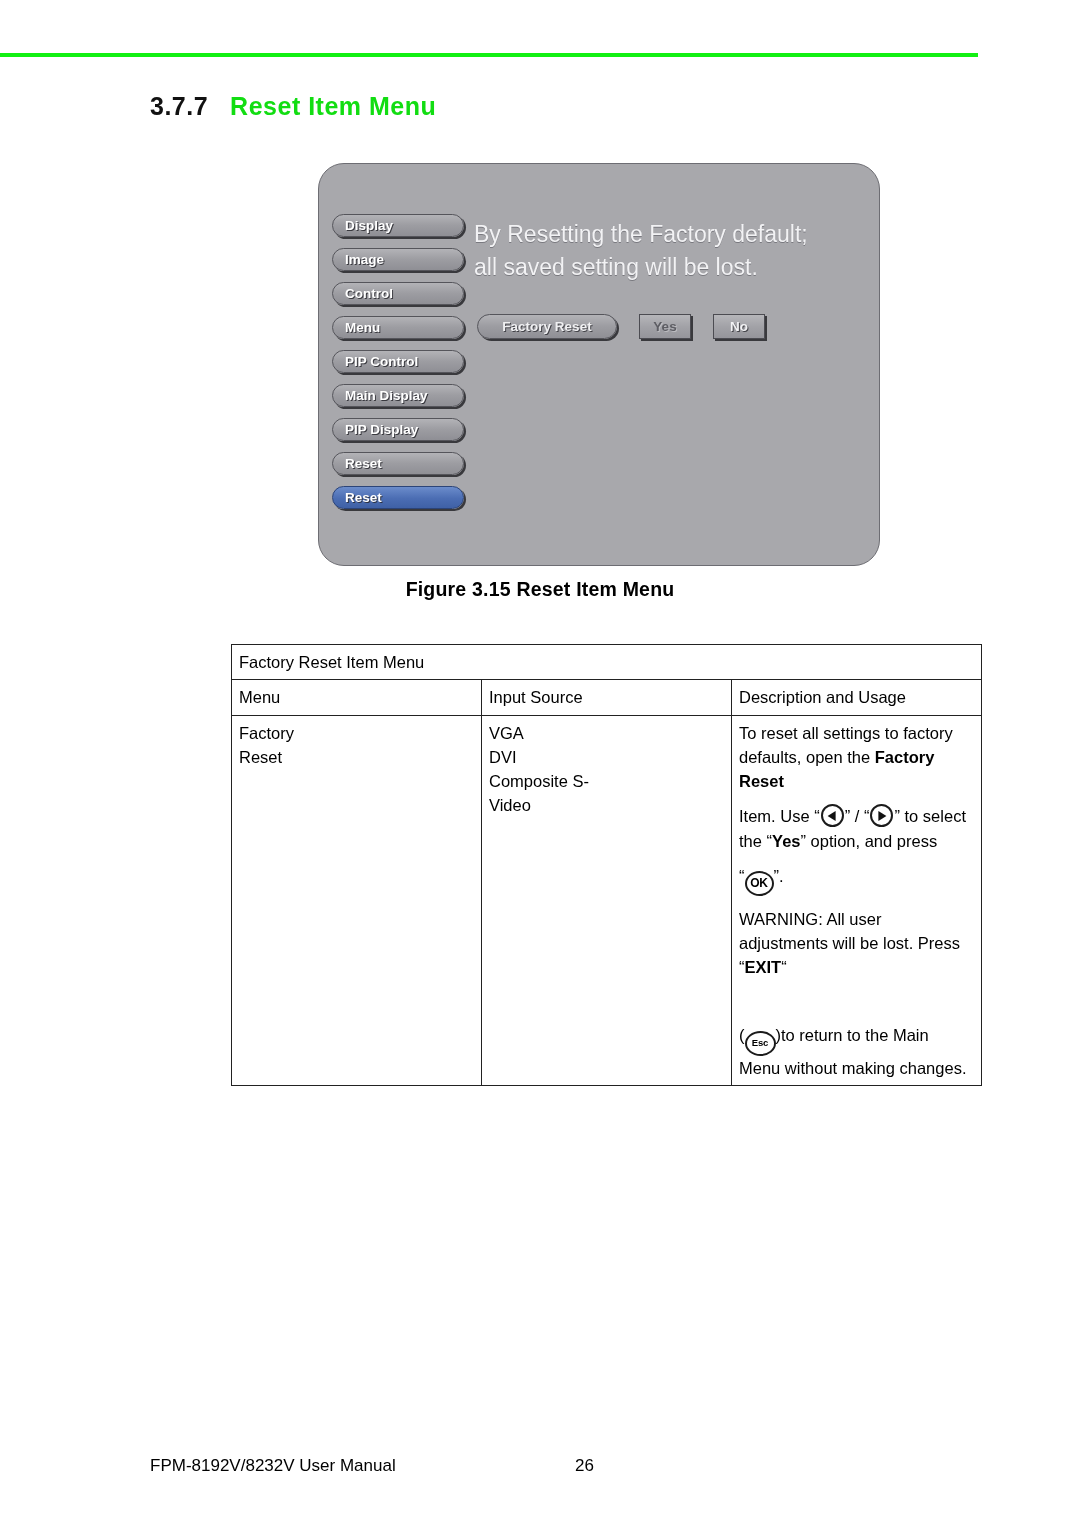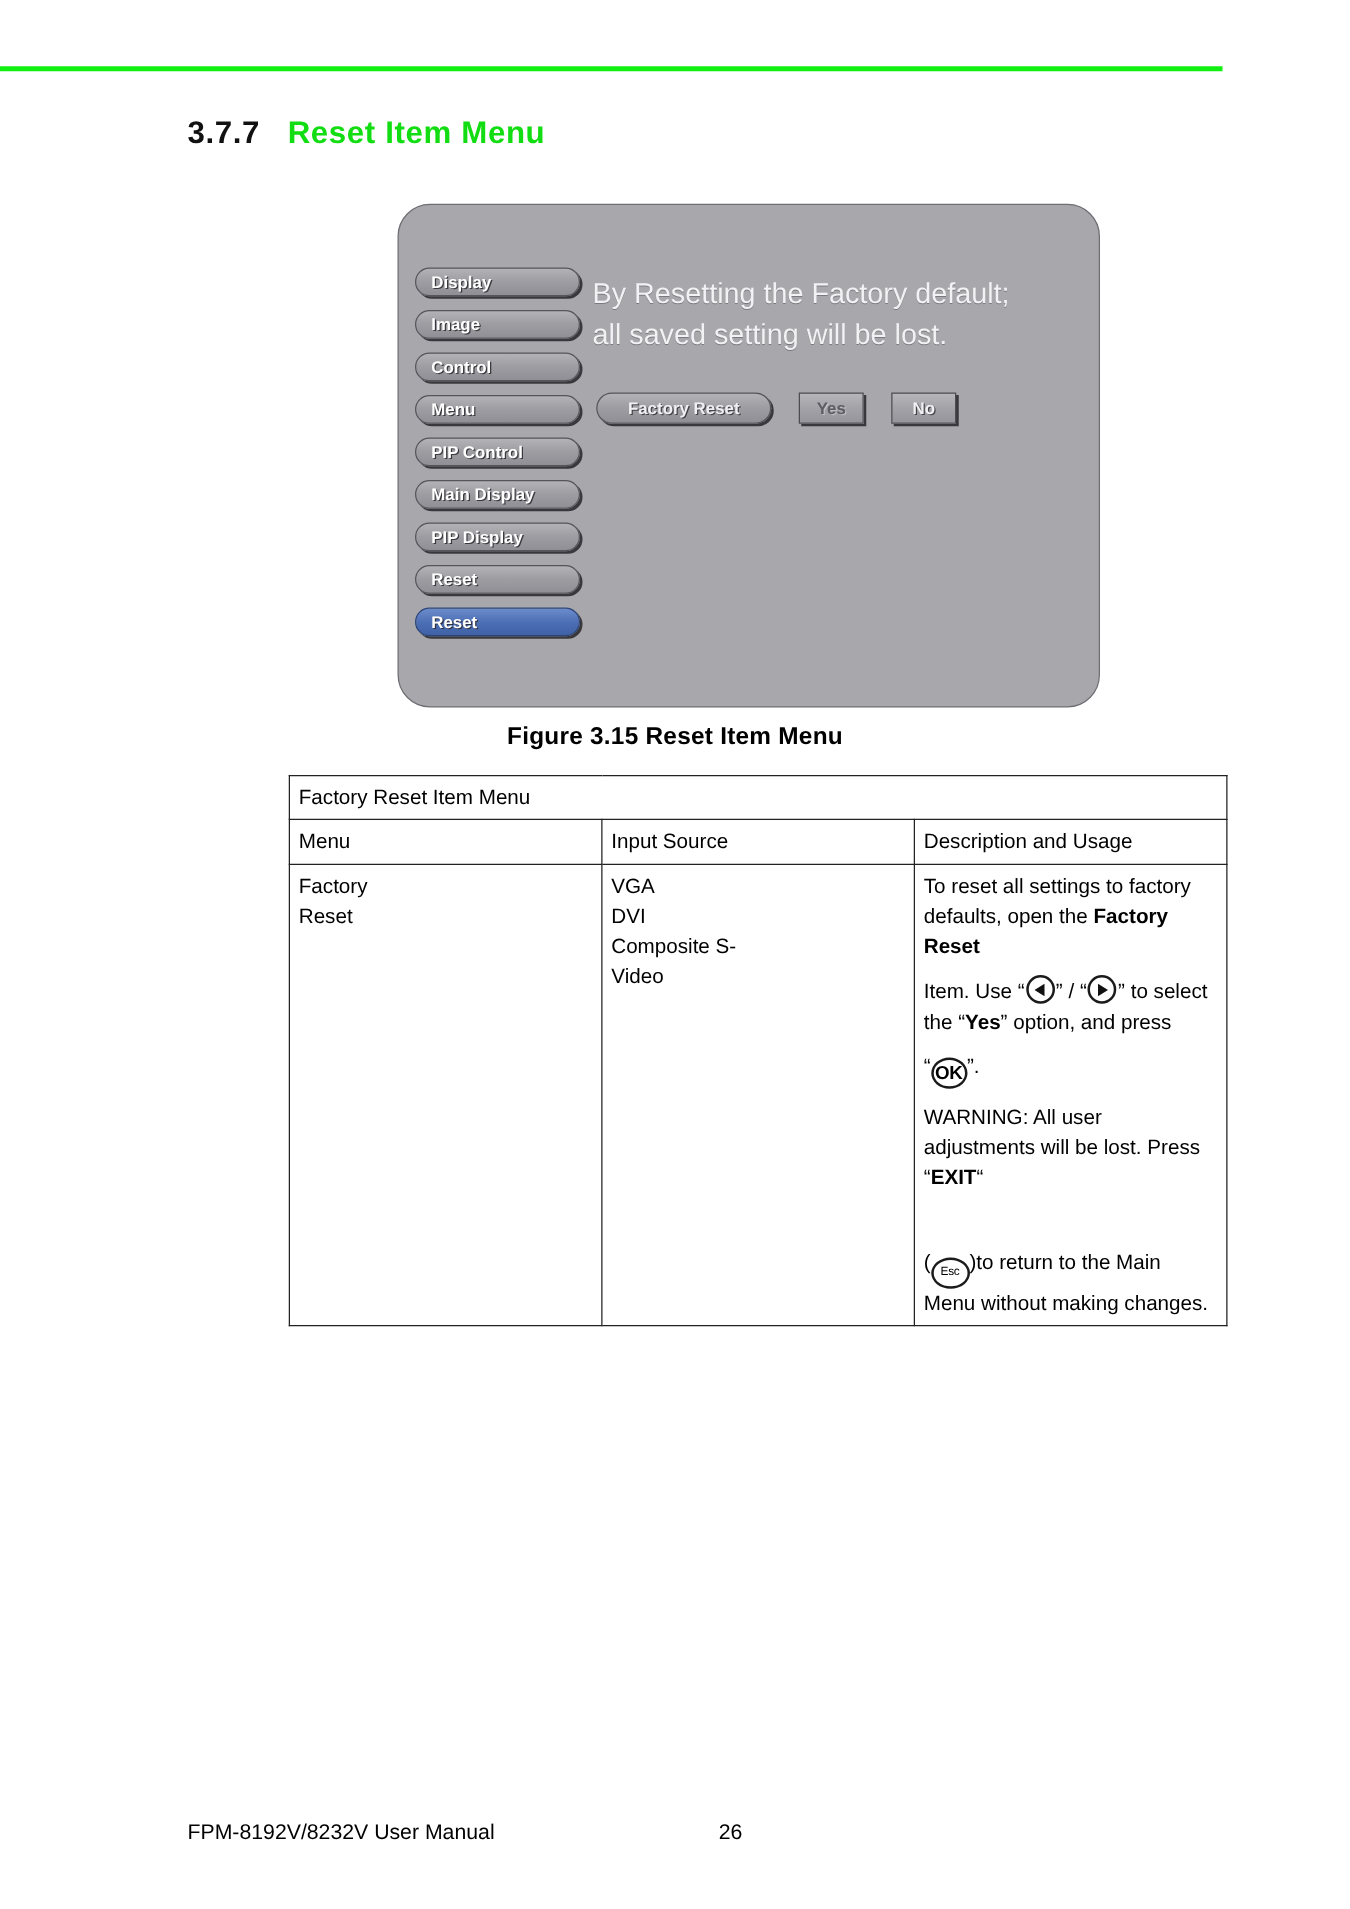--- a/index.html
+++ b/index.html
@@ -165,21 +165,21 @@
     text-align: center;
     font-size: 19.5px;
     font-weight: bold;
     letter-spacing: 0.2px;
   }
 
   
   table.spec {
     position: absolute;
     left: 231px;
-    top: 620px;
+    top: 644px;
     width: 751px;
     border-collapse: collapse;
     table-layout: fixed;
     font-size: 16.5px;
   }
   table.spec td {
     border: 1px solid #222;
     padding: 5px 7px 5px 7px;
     vertical-align: top;
     line-height: 1.47;
@@ -219,36 +219,36 @@
     border-left: 8px solid #111;
     transform: translate(-45%, -50%);
   }
   .key-ok {
     display: inline-block;
     width: 25px;
     height: 21px;
     border-radius: 50%;
     border: 2px solid #1b1b1b;
     background: #fff;
-    font-size: 15px;
+    font-size: 12px;
     font-weight: bold;
     line-height: 21px;
     text-align: center;
     vertical-align: -5px;
     letter-spacing: -0.3px;
   }
   .key-esc {
     display: inline-block;
     width: 27px;
     height: 21px;
     border-radius: 50%;
     border: 2px solid #1b1b1b;
     background: #fff;
     font-size: 9.5px;
-    font-weight: normal;
+    font-weight: bold;
     line-height: 19px;
     text-align: center;
     vertical-align: -5px;
     letter-spacing: -0.2px;
     margin-top: 40px;
   }
 
   
   .footer {
     position: absolute;

